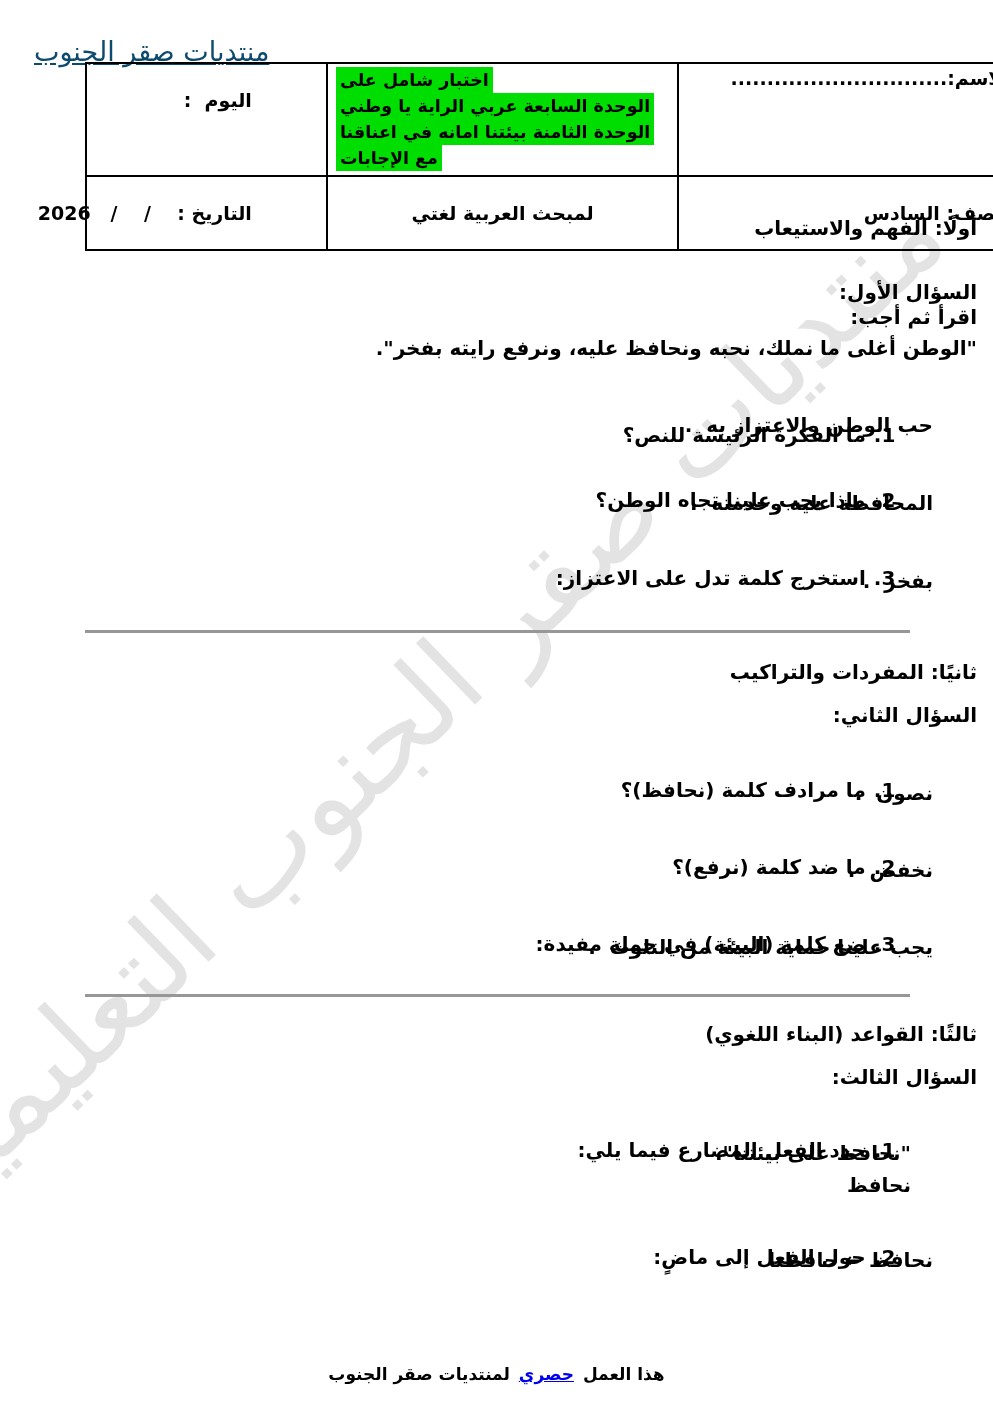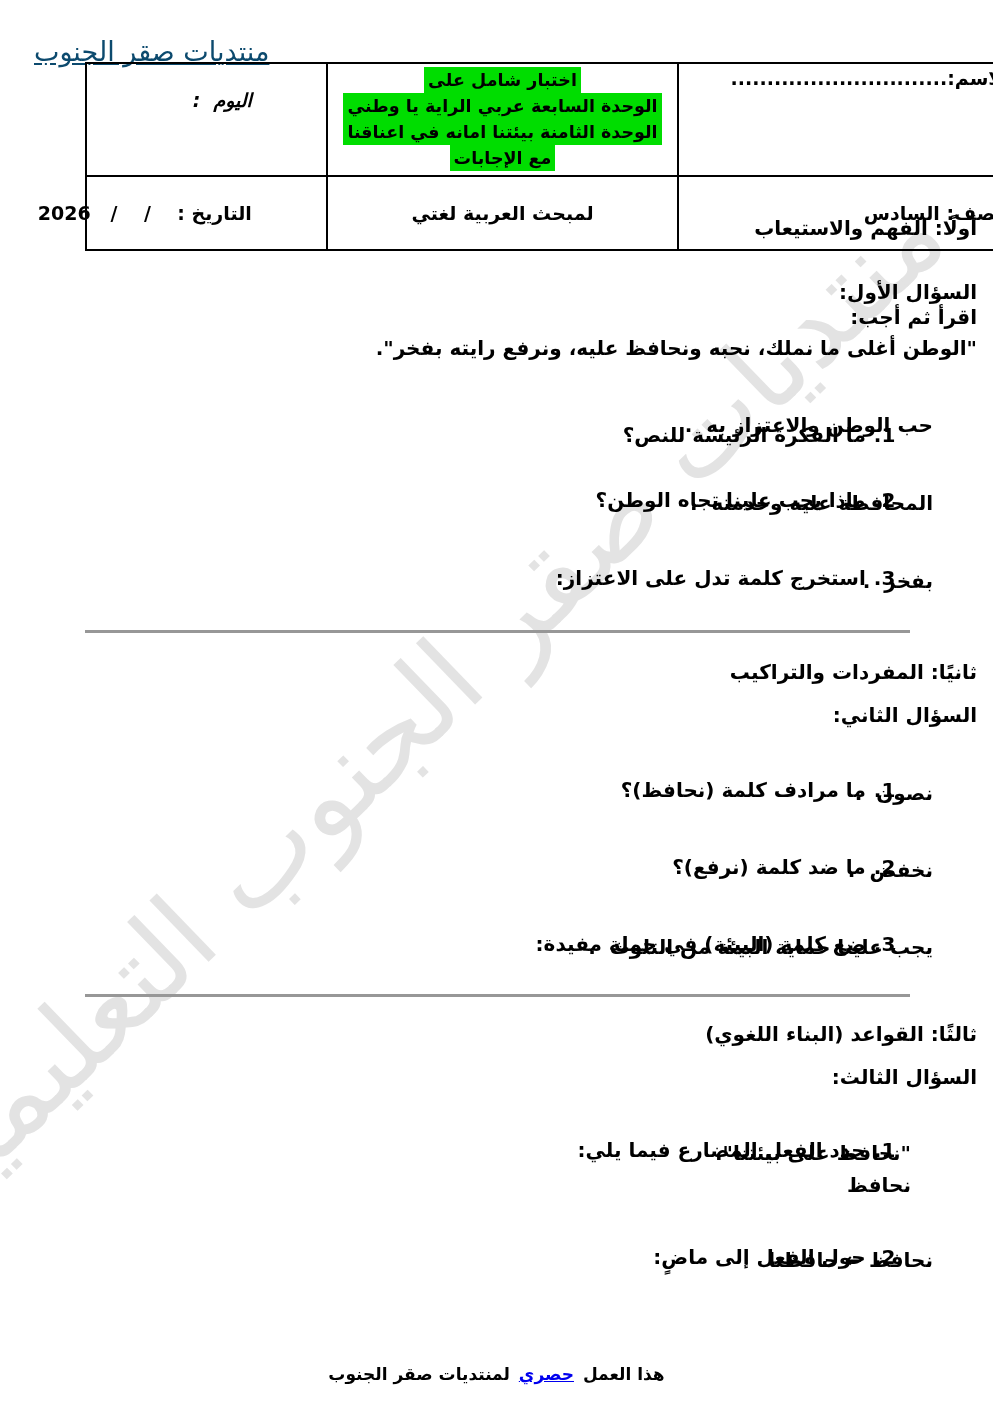--- a/index.html
+++ b/index.html
@@ -49,24 +49,24 @@
   }
   .header-table td{
     border:2px solid #000;
     vertical-align:top;
     font-weight:bold;
     font-size:19px;
     padding:3px 8px;
   }
   .col-name{width:322px;}
   .col-title{width:333px;}
-  .col-day{width:223px;font-style:italic;}
+  .col-day{width:223px;}
   .row1 td{height:105px;}
   .row2 td{height:31px;vertical-align:middle;}
-  .title-cell{text-align:center;padding:2px 2px;}
+  .title-cell{text-align:left;padding:2px 2px;}
   .hl{
     display:inline-block;
     background:#00dd00;
     padding:0 4px;
     font-size:17.5px;
     line-height:26px;
     font-weight:bold;
   }
   .center{text-align:center;}
   .pre{white-space:pre;}

